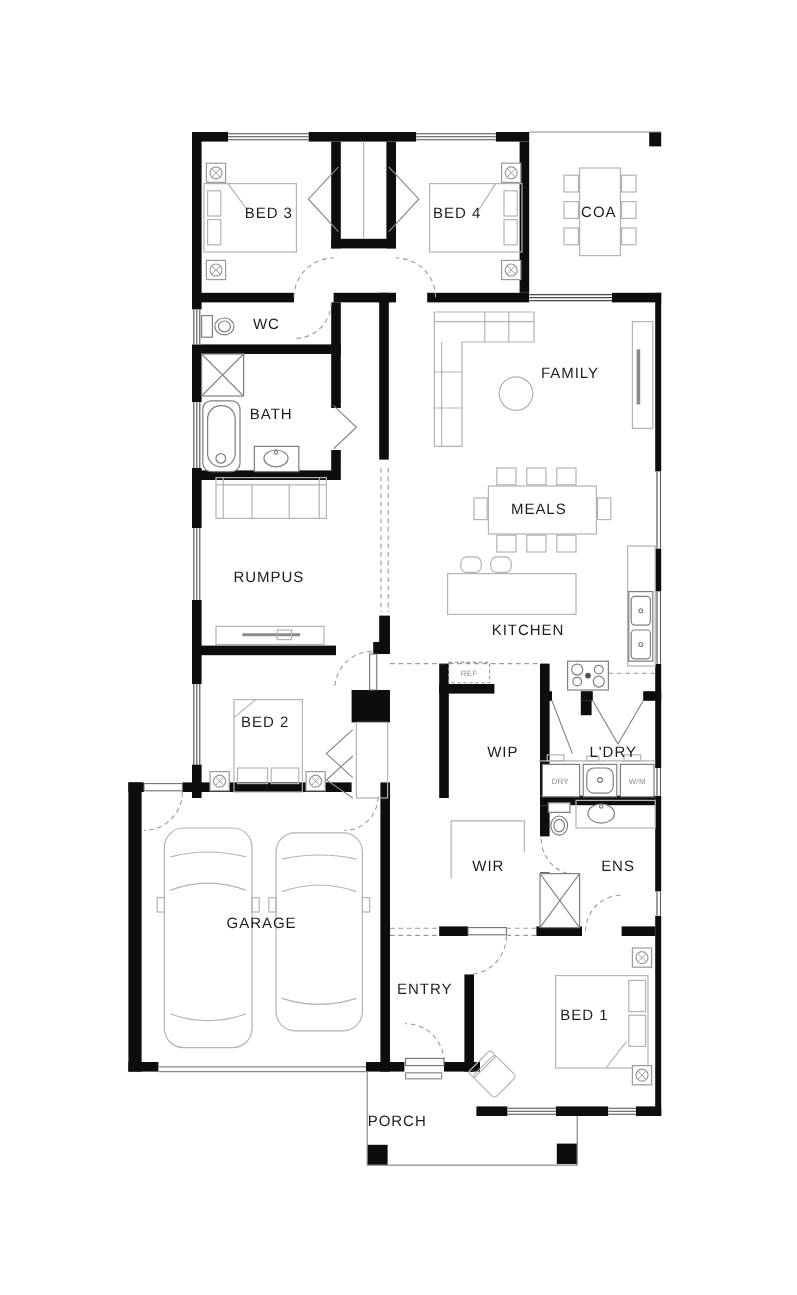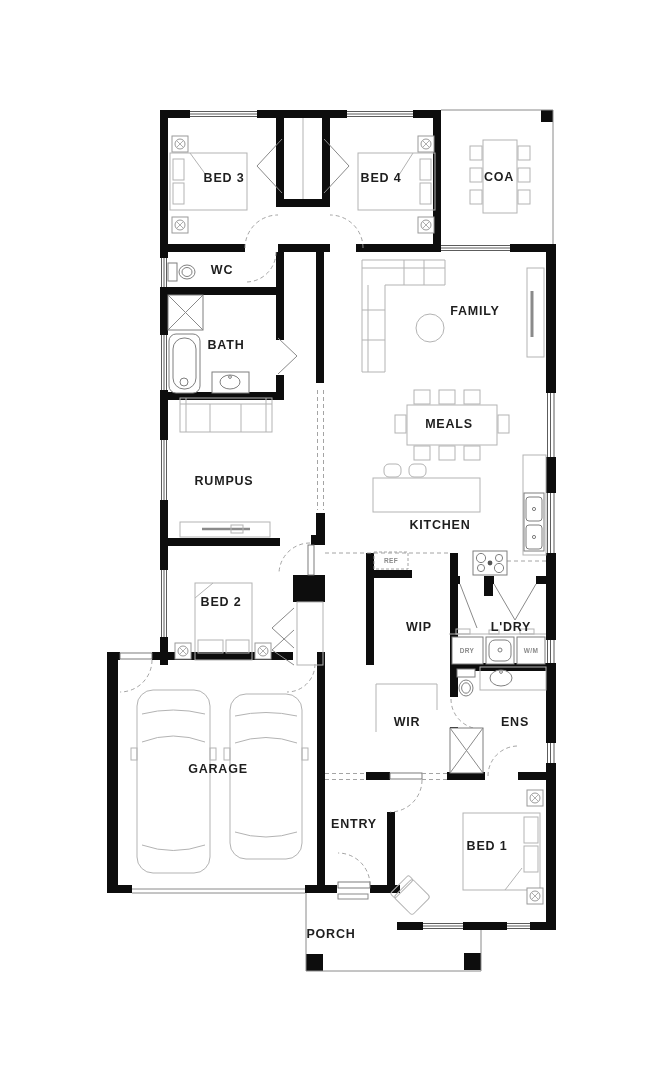--- a/index.html
+++ b/index.html
@@ -1,17 +1,17 @@
 <!DOCTYPE html>
 <html><head>
 <meta charset="utf-8">
 <style>
   html,body{margin:0;padding:0;background:#ffffff;}
-  .page{position:relative;width:664px;height:1079px;background:#fff;overflow:hidden;
-        font-family:"Liberation Sans",sans-serif;font-weight:bold;}
+  .page{position:relative;width:551px;height:1079px;background:#fff;overflow:hidden;
+        font-family:"Liberation Sans",sans-serif;}
   svg text{font-family:"Liberation Sans",sans-serif;fill:#1e1e1e;letter-spacing:0.8px;}
   svg text.room{font-size:12.5px;}
   svg text.tiny{font-size:6.5px;fill:#8a8a8a;letter-spacing:0.3px;}
   .wall{fill:#0d0d0d;stroke:none;}
   .furn{fill:none;stroke:#b3b3b3;stroke-width:1;}
   .fix{fill:#fff;stroke:#7f7f7f;stroke-width:1;}
   .thin{fill:none;stroke:#8a8a8a;stroke-width:1;}
   .glass{stroke:#4a4a4a;stroke-width:0.9;}
   .swing{fill:none;stroke:#9a9a9a;stroke-width:0.9;stroke-dasharray:4 3;}
   .leaf{fill:#ffffff;stroke:#6f6f6f;stroke-width:0.9;}

